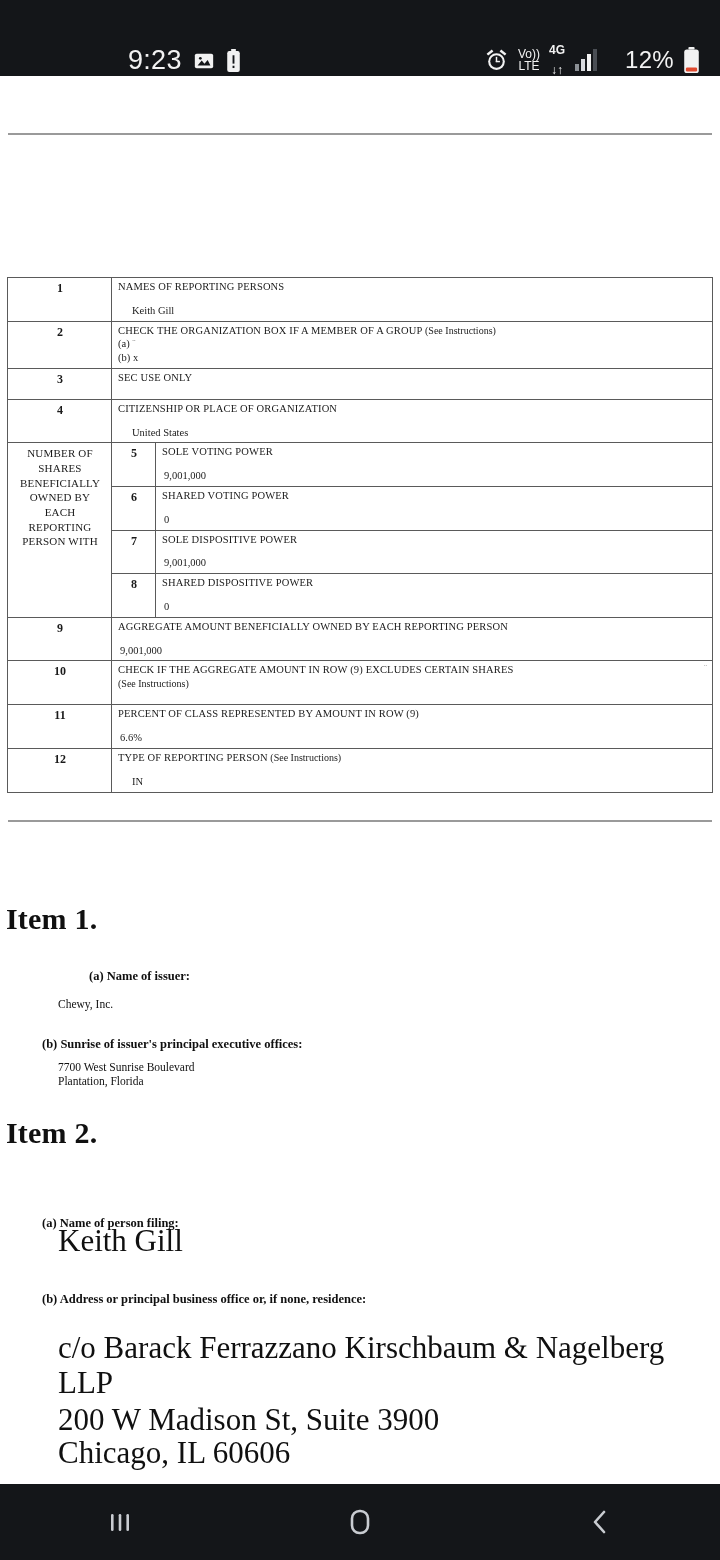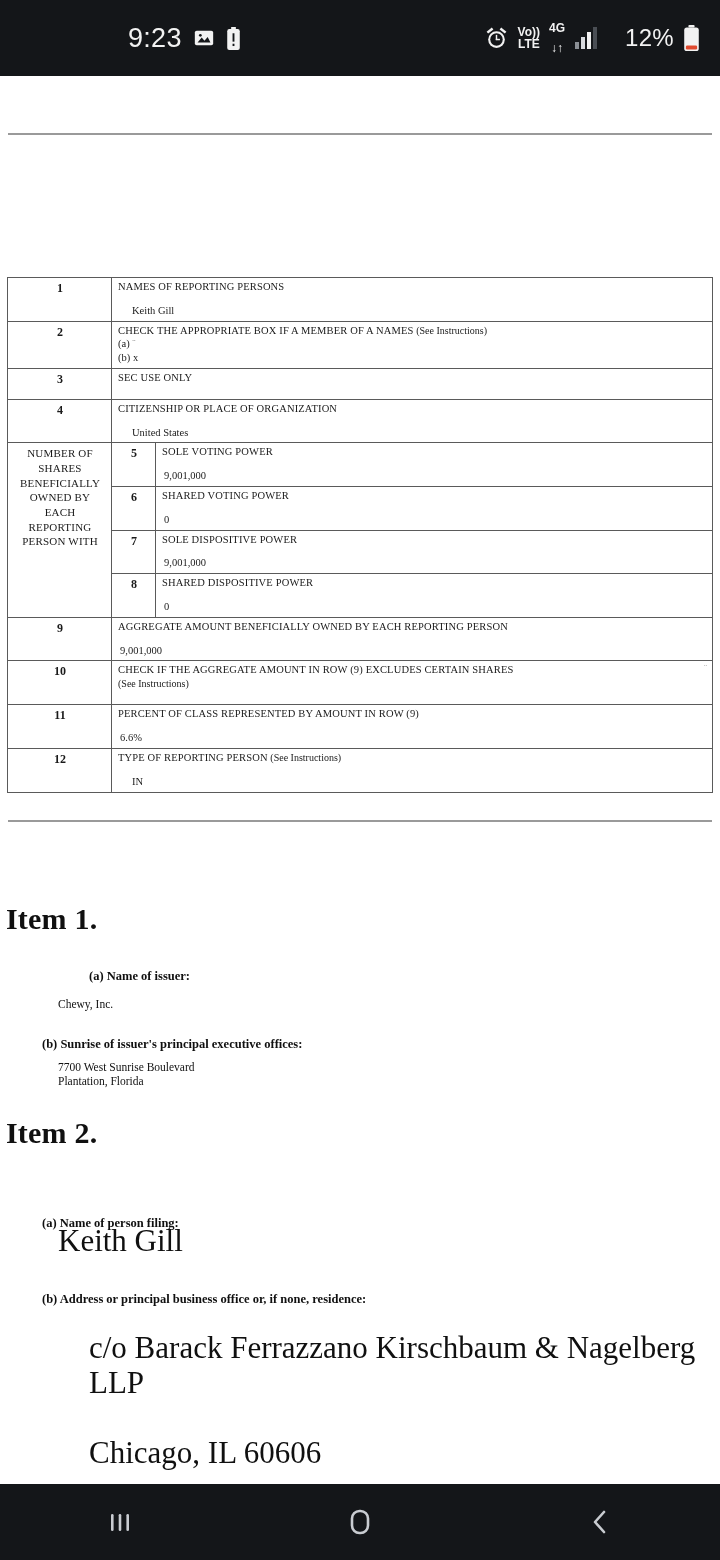--- a/index.html
+++ b/index.html
@@ -9,32 +9,32 @@
     font-family: "Liberation Serif", "DejaVu Serif", serif;
     overflow: hidden;
   }
   #screen { position: relative; width: 720px; height: 1560px; background:#fff; }
 
   
   .statusbar {
     position: absolute; top: 0; left: 0;
     width: 720px; height: 76px;
     background: #141619;
-    display: flex; align-items: center;
+    display: flex; align-items: flex-end;
     font-family: "Liberation Sans", sans-serif;
     color: #f2f2f2;
   }
   .sb-left { display: flex; align-items: center; gap: 11px; margin-left: 128px; }
   .sb-right { display: flex; align-items: center; gap: 9px; margin-left: auto; margin-right: 20px; }
   .sb-clock { font-size: 27px; font-weight: 400; letter-spacing: .3px; }
   .sb-pct { font-size: 24px; font-weight: 400; letter-spacing: .3px; margin-left: 18px; }
   .ico { display: inline-block; line-height: 0; }
   .ico svg { display: block; }
 
-  .volte { display:flex; flex-direction:column; align-items:center; line-height:1.0; font-size:12px; font-weight:700; }
+  .volte { display:flex; flex-direction:column; align-items:center; line-height:1.0; font-size:12px; font-weight:400; }
   .netg  { display:flex; flex-direction:column; align-items:center; line-height:1.0; font-size:12px; font-weight:700;gap:8px; }
 
   
   .doc { position: absolute; top: 76px; left: 0; width: 720px; height: 1408px; background:#fff; color:#101010; }
 
   .rule { height: 0; border: 0; border-top: 2px solid #9a9a9a; margin: 0 4px; }
   .rule-top { position:absolute; top: 57px; left:4px; right:4px; }
   .rule-mid { position:absolute; top: 744px; left:4px; right:4px; }
 
   .cusip {
@@ -87,21 +87,21 @@
   .subval {
     position: absolute; left: 58px;
     font-size: 11.5px; font-weight: 400; line-height: 1.33; text-align: center;
   }
   .bigval {
     position: absolute; left: 58px;
     font-size: 31px; font-weight: 400; line-height: 1.18;
   }
   .addrval {
     position: absolute; left: 58px; right: 18px;
-    font-size: 31px; font-weight: 400; line-height: 1.14; margin-left: 31px;
+    font-size: 31px; font-weight: 400; line-height: 1.14;
   }
 
   
   .navbar {
     position: absolute; bottom: 0; left: 0;
     width: 720px; height: 76px;
     background: #141619;
     display: flex; align-items: center; justify-content: space-around;
   }
   .navbtn { width: 120px; height: 76px; display:flex; align-items:center; justify-content:center; }
@@ -178,21 +178,21 @@
         <tr>
           <td class="num">1</td>
           <td class="content" colspan="2">
             <span class="cap">NAMES OF REPORTING PERSONS</span>
             <span class="val">Keith Gill</span>
           </td>
         </tr>
         <tr>
           <td class="num">2</td>
           <td class="content" colspan="2">
-            <span class="cap">CHECK THE APPROPRIATE BOX IF A MEMBER OF A NAMES</span>
+            <span class="cap">CHECK THE ORGANIZATION BOX IF A MEMBER OF A GROUP</span>
             <span class="small-note">(See Instructions)</span>
             <span class="chk"><span>(a)</span>
               <span class="dbox">¨</span></span>
             <span class="chk"><span>(b)</span>
               <span>x</span></span>
           </td>
         </tr>
         <tr>
           <td class="num">3</td>
           <td class="content" colspan="2">
@@ -279,20 +279,21 @@
     <div class="subval" style="top:921px;">Chewy, Inc.</div>
     <div class="sublabel" style="top:961px;">(b)  Sunrise of issuer's principal executive offices:</div>
     <div class="subval" style="top:984px;">7700 West Sunrise Boulevard</div>
     <div class="subval" style="top:998px;">Plantation, Florida</div>
 
     <div class="item-h" style="top:1040px;">Item 2.</div>
     <div class="sublabel" style="top:1106px;margin-top:34px;">(a)  Name of person filing:</div>
     <div class="bigval" style="top:1147px;">Keith Gill</div>
     <div class="sublabel" style="top:1216px;">(b)  Address or principal business office or, if none, residence:</div>
     <div class="addrval" style="top:1254px;">c/o Barack Ferrazzano Kirschbaum &amp; Nagelberg LLP</div>
+    <div class="addrval" style="top:1326px;">200 W Madison St, Suite 3900</div>
     <div class="addrval" style="top:1359px;">Chicago, IL 60606</div>
 
   </div>
 
   <div class="navbar">
     <div class="navbtn">
       <span class="ico">
         <svg width="32" height="32" viewBox="0 0 32 32">
           <rect x="7" y="8" width="2.6" height="17" rx="1.3" fill="#c9ccd1"></rect>
           <rect x="14.7" y="8" width="2.6" height="17" rx="1.3" fill="#c9ccd1"></rect>

